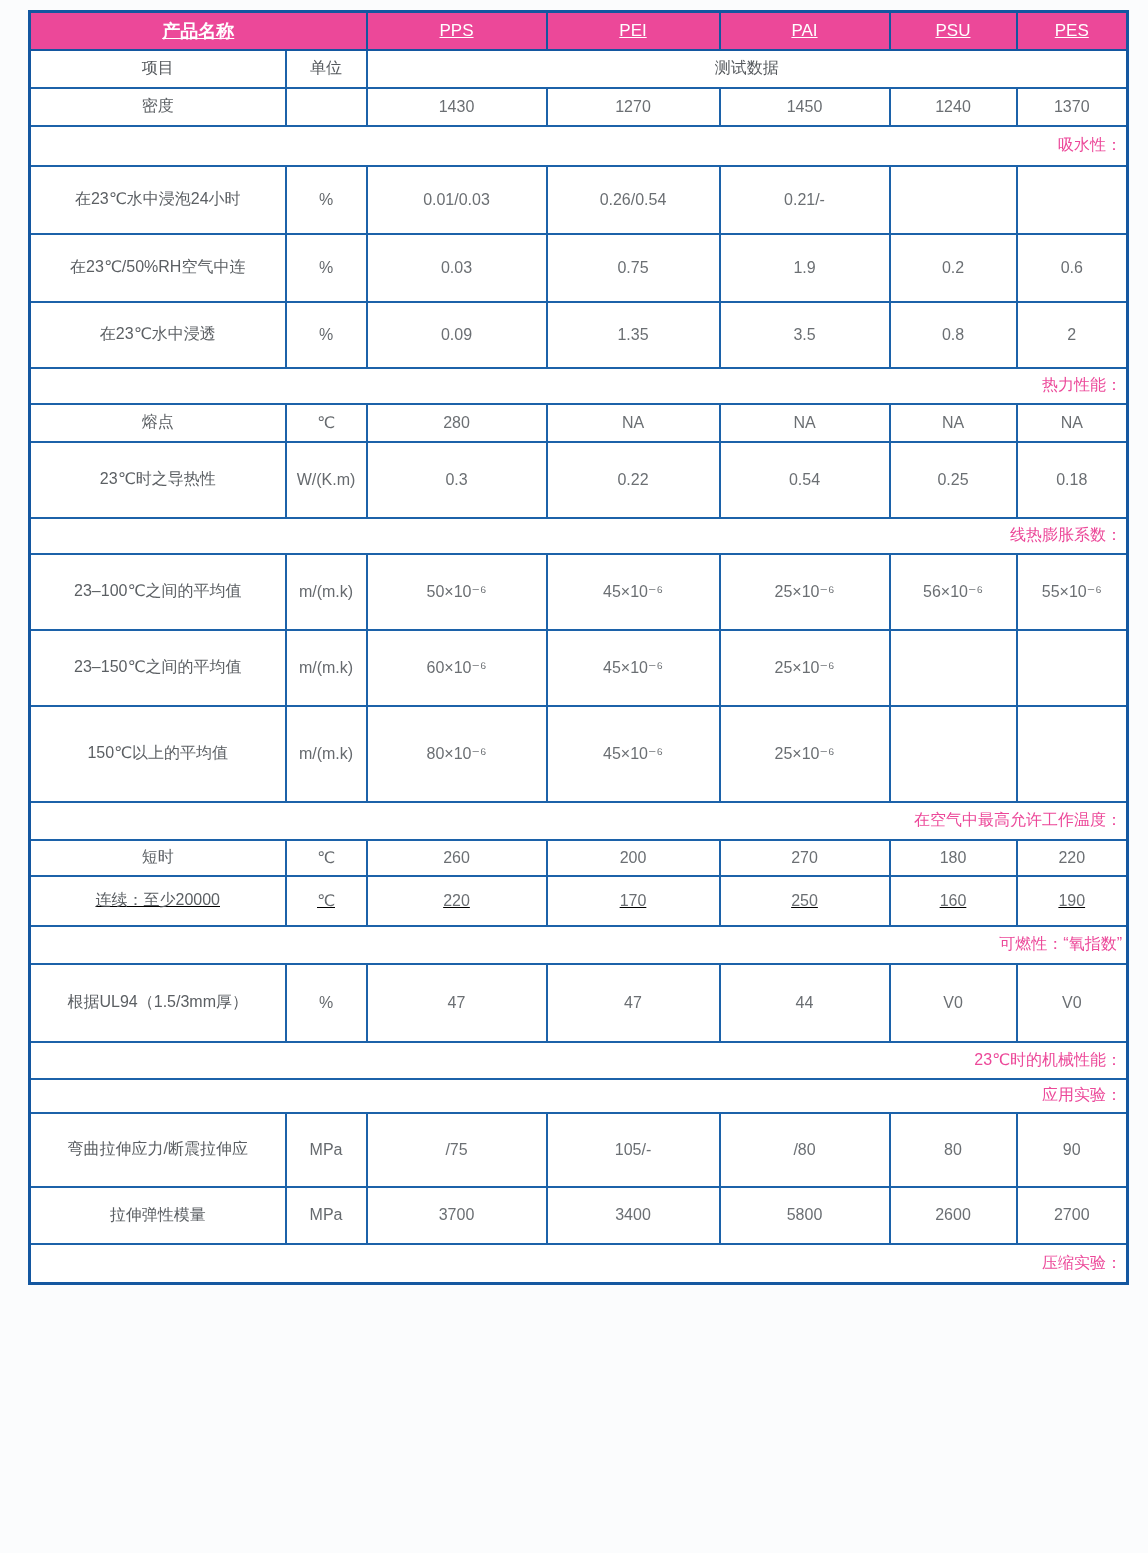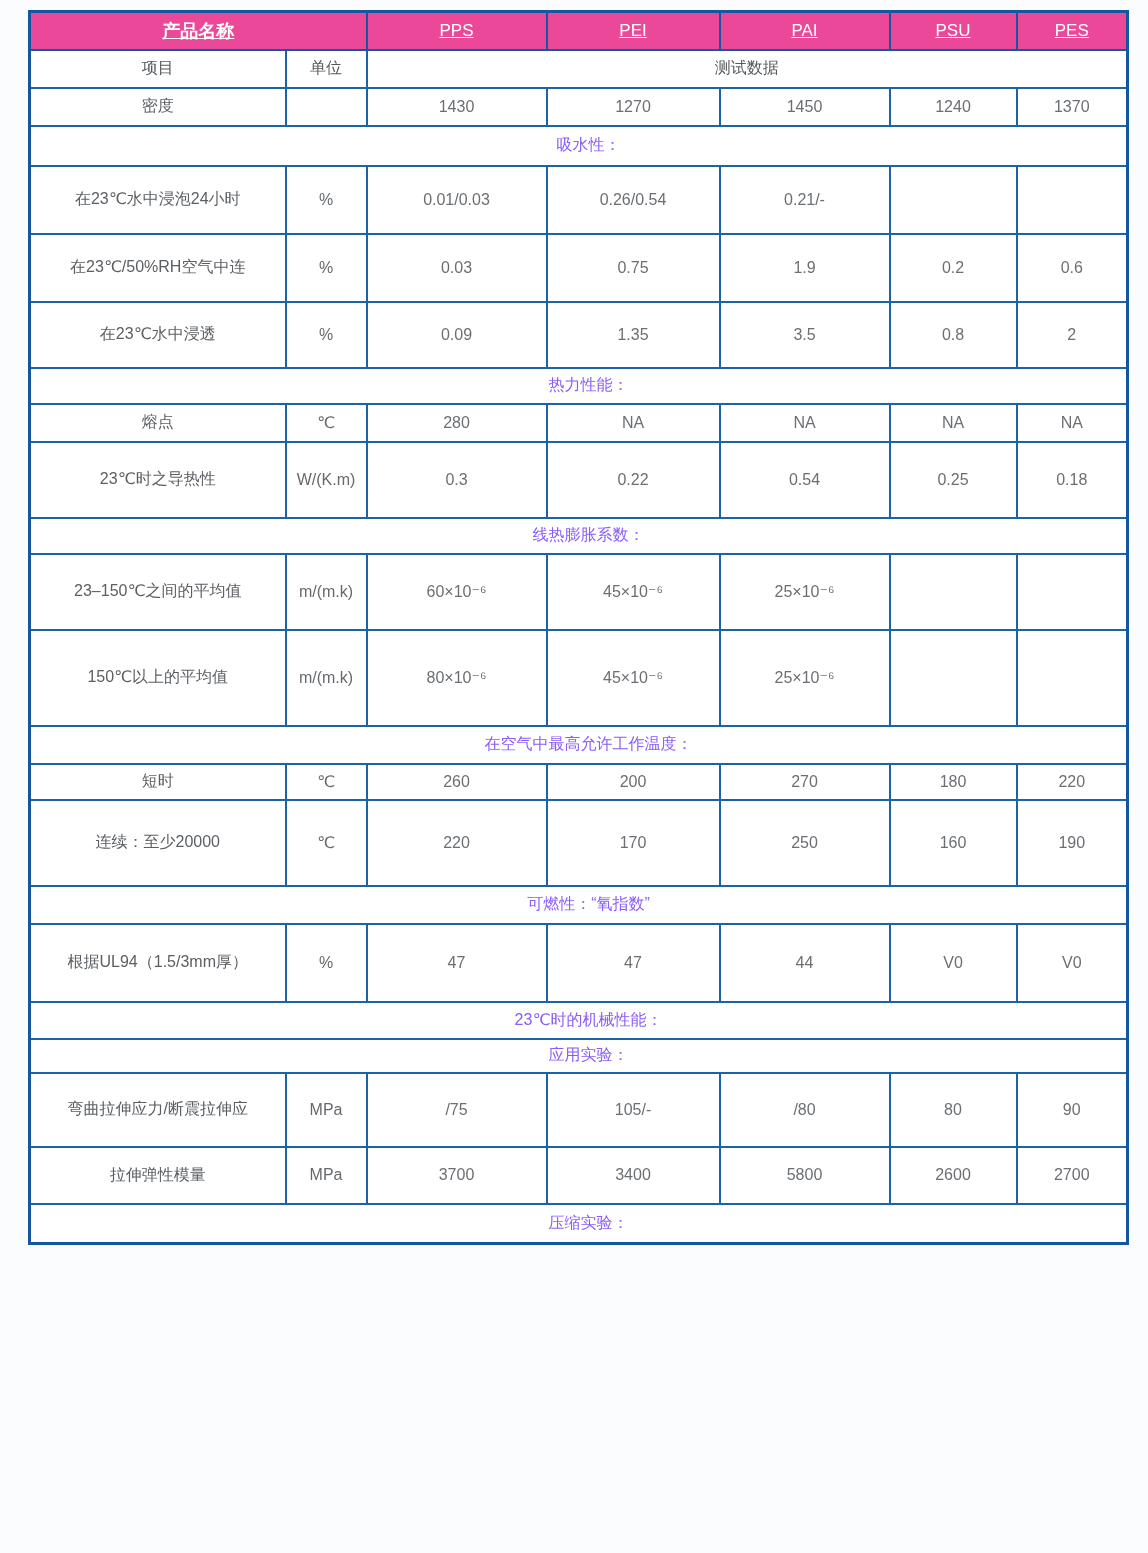--- a/index.html
+++ b/index.html
@@ -4,21 +4,21 @@
 <style>
   html,body{margin:0;padding:0;background:#fbfcfd;font-family:"Liberation Sans","DejaVu Sans",sans-serif;}
   .page{width:1148px;min-height:1553px;box-sizing:border-box;padding:10px 22px 6px 28px;background:#fbfcfd;}
   table.spec{width:1098px;border-collapse:collapse;table-layout:fixed;border:3px solid #1457a0;background:#ffffff;}
   th,td{border:2px solid #1c62a9;vertical-align:middle;text-align:center;font-size:16px;font-weight:normal;
         color:#666a6e;padding:2px 4px;box-sizing:border-box;overflow:hidden;}
   tr.prod-head th{background:#ec4899;color:#ffffff;font-size:17px;height:38px;border-color:#1457a0;text-decoration:underline;}
   tr.prod-head th.main-head{font-weight:bold;font-size:18px;}
   tr.sub-head td{height:38px;color:#55595d;}
   td.row-label{color:#5b5f63;}
-  td.section-cell{text-align:center;padding-left:24px;color:#8b5cf6;}
+  td.section-cell{text-align:right;padding-left:24px;color:#ec4899;}
   td.value-cell{color:#6b6f73;}
 </style>
 </head>
 <body>
 
 <div class="page">
   <table class="spec">
     <colgroup>
       <col style="width:256px">
         <col style="width:81px">
@@ -102,20 +102,29 @@
           <td class="value-cell">0.3</td>
           <td class="value-cell">0.22</td>
           <td class="value-cell">0.54</td>
           <td class="value-cell">0.25</td>
           <td class="value-cell">0.18</td>
         </tr>
         <tr style="height: 36px;">
           <td colspan="7" class="section-cell">线热膨胀系数：</td>
         </tr>
         <tr style="height: 76px;">
+          <td class="row-label">23–100℃之间的平均值</td>
+          <td>m/(m.k)</td>
+          <td class="value-cell">50×10⁻⁶</td>
+          <td class="value-cell">45×10⁻⁶</td>
+          <td class="value-cell">25×10⁻⁶</td>
+          <td class="value-cell">56×10⁻⁶</td>
+          <td class="value-cell">55×10⁻⁶</td>
+        </tr>
+        <tr style="height: 76px;">
           <td class="row-label">23–150℃之间的平均值</td>
           <td>m/(m.k)</td>
           <td class="value-cell">60×10⁻⁶</td>
           <td class="value-cell">45×10⁻⁶</td>
           <td class="value-cell">25×10⁻⁶</td>
           <td class="value-cell"></td>
           <td class="value-cell"></td>
         </tr>
         <tr style="height: 96px;">
           <td class="row-label">150℃以上的平均值</td>
@@ -131,21 +140,21 @@
         </tr>
         <tr style="height: 36px;">
           <td class="row-label">短时</td>
           <td>℃</td>
           <td class="value-cell">260</td>
           <td class="value-cell">200</td>
           <td class="value-cell">270</td>
           <td class="value-cell">180</td>
           <td class="value-cell">220</td>
         </tr>
-        <tr style="height: 86px;">
+        <tr style="height: 50px; text-decoration: underline;">
           <td class="row-label">连续：至少20000</td>
           <td>℃</td>
           <td class="value-cell">220</td>
           <td class="value-cell">170</td>
           <td class="value-cell">250</td>
           <td class="value-cell">160</td>
           <td class="value-cell">190</td>
         </tr>
         <tr style="height: 38px;">
           <td colspan="7" class="section-cell">可燃性：“氧指数”</td>

